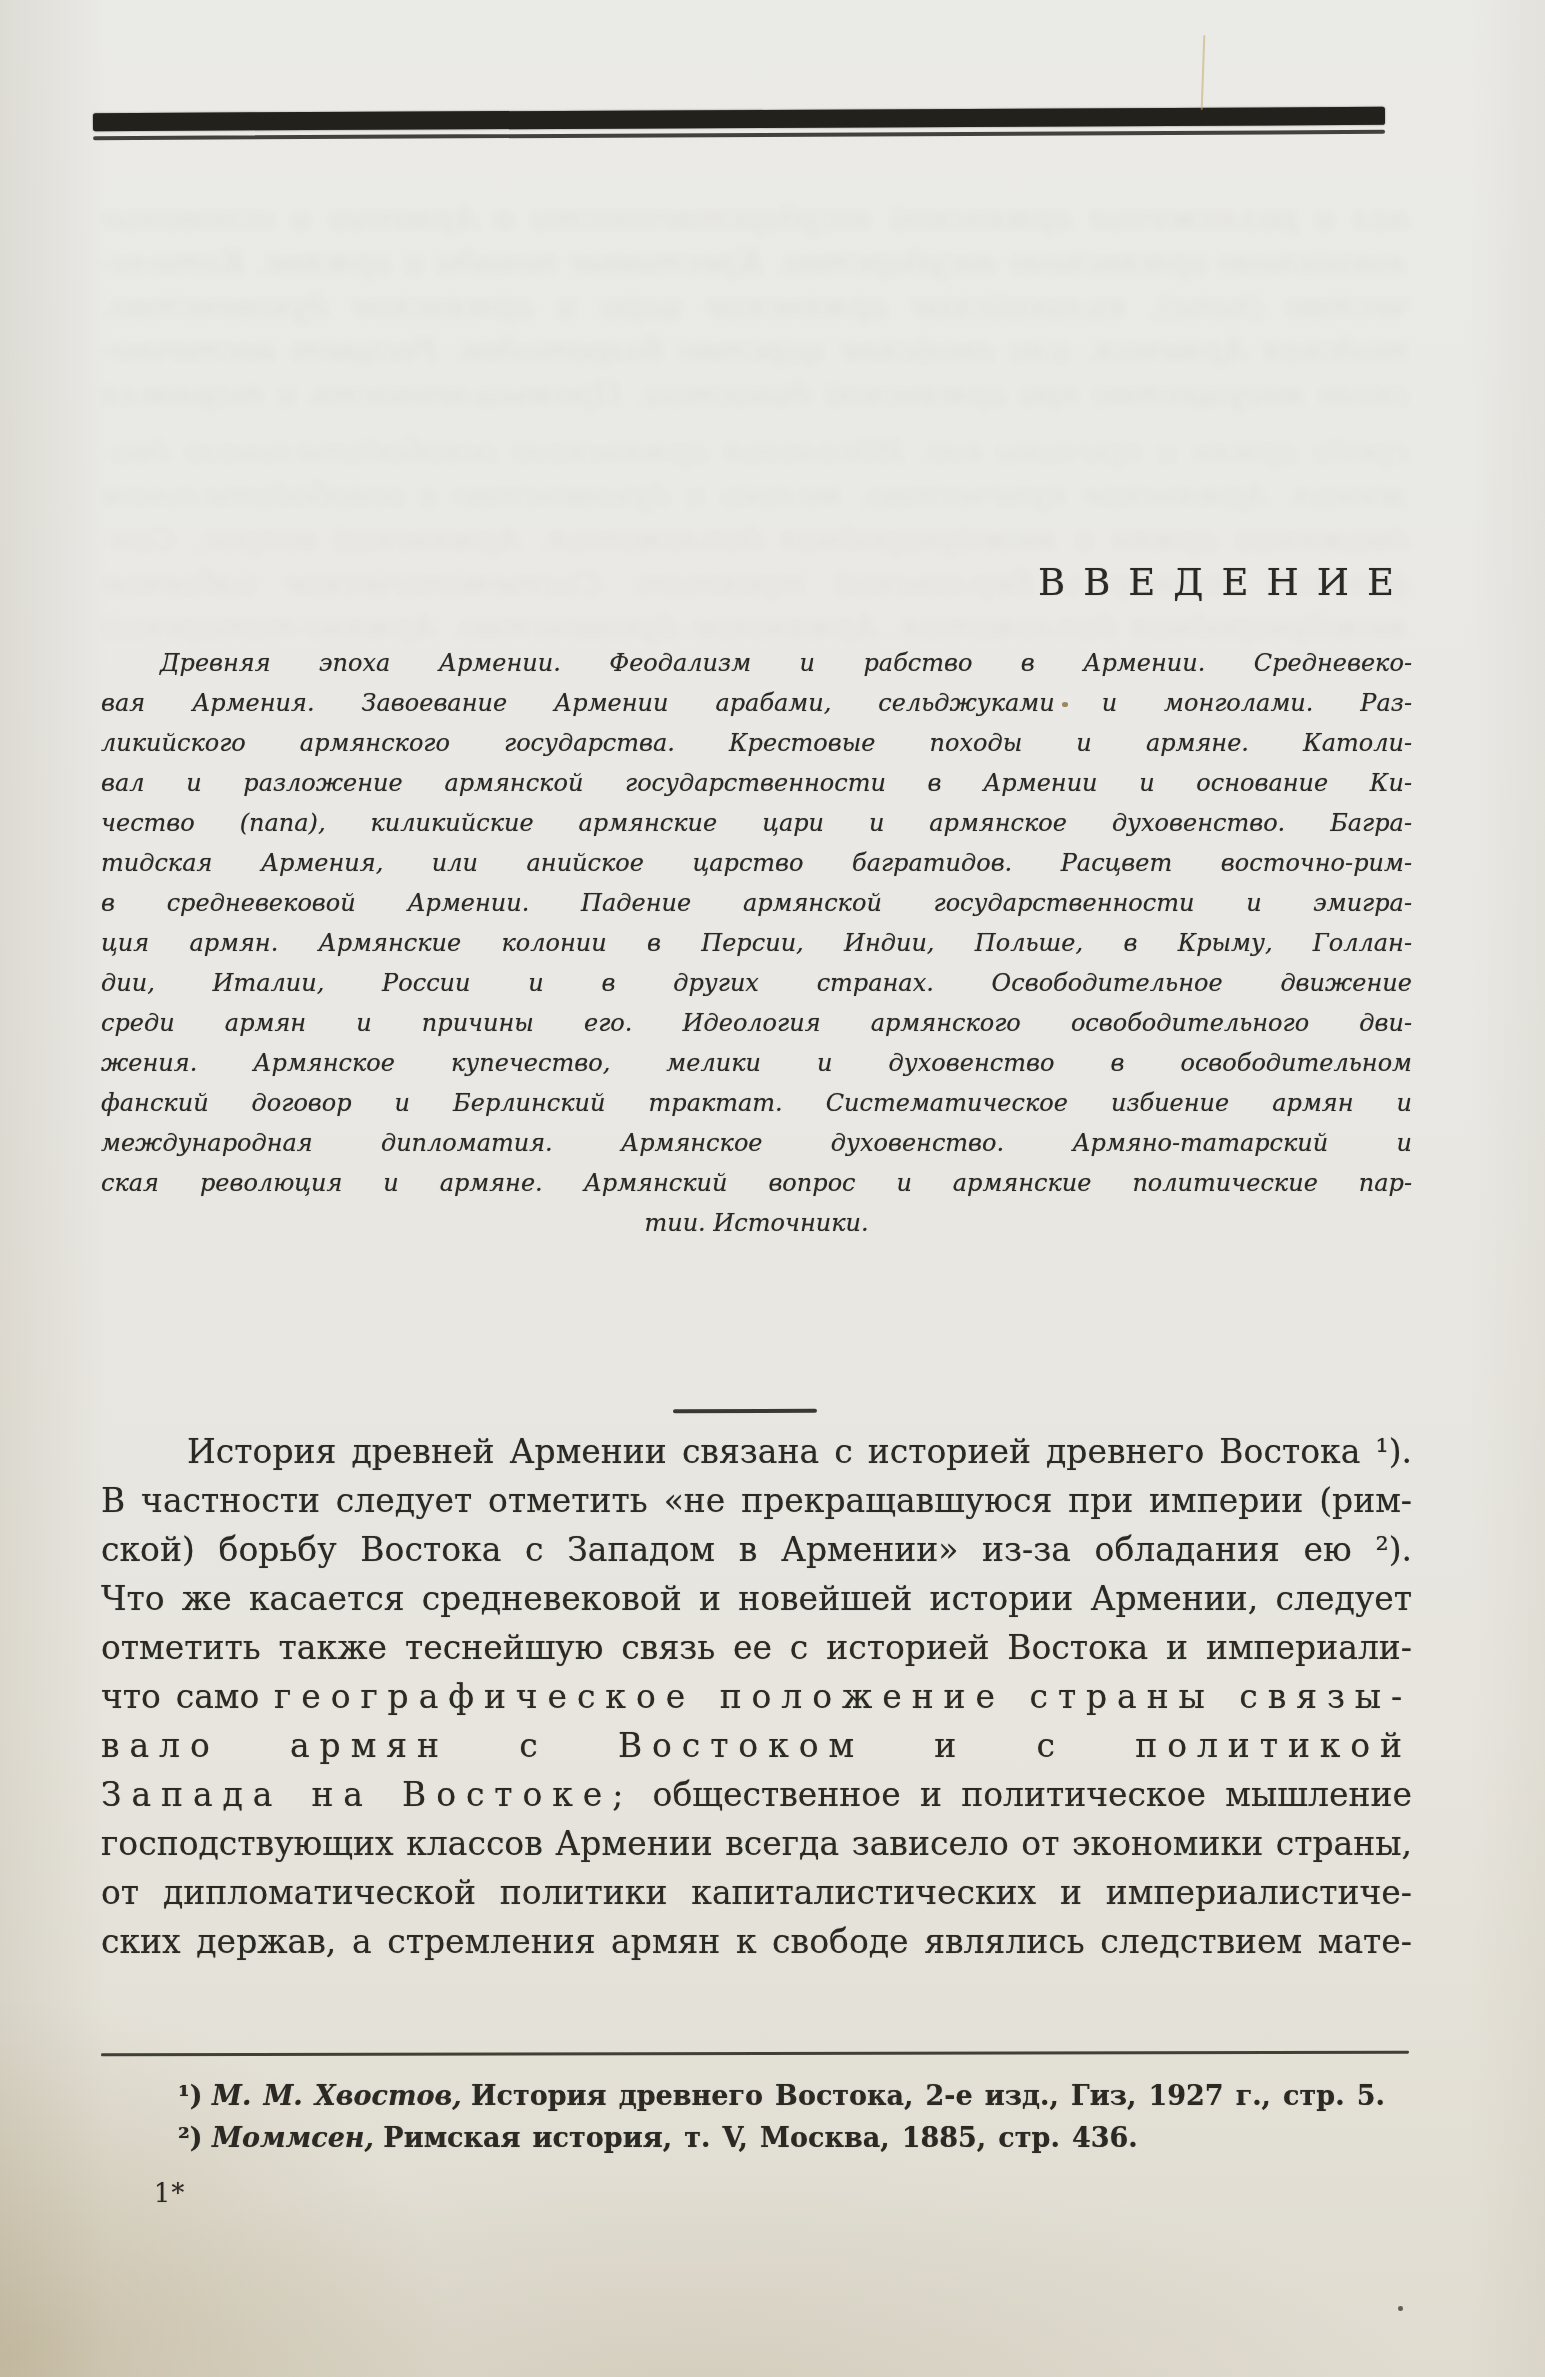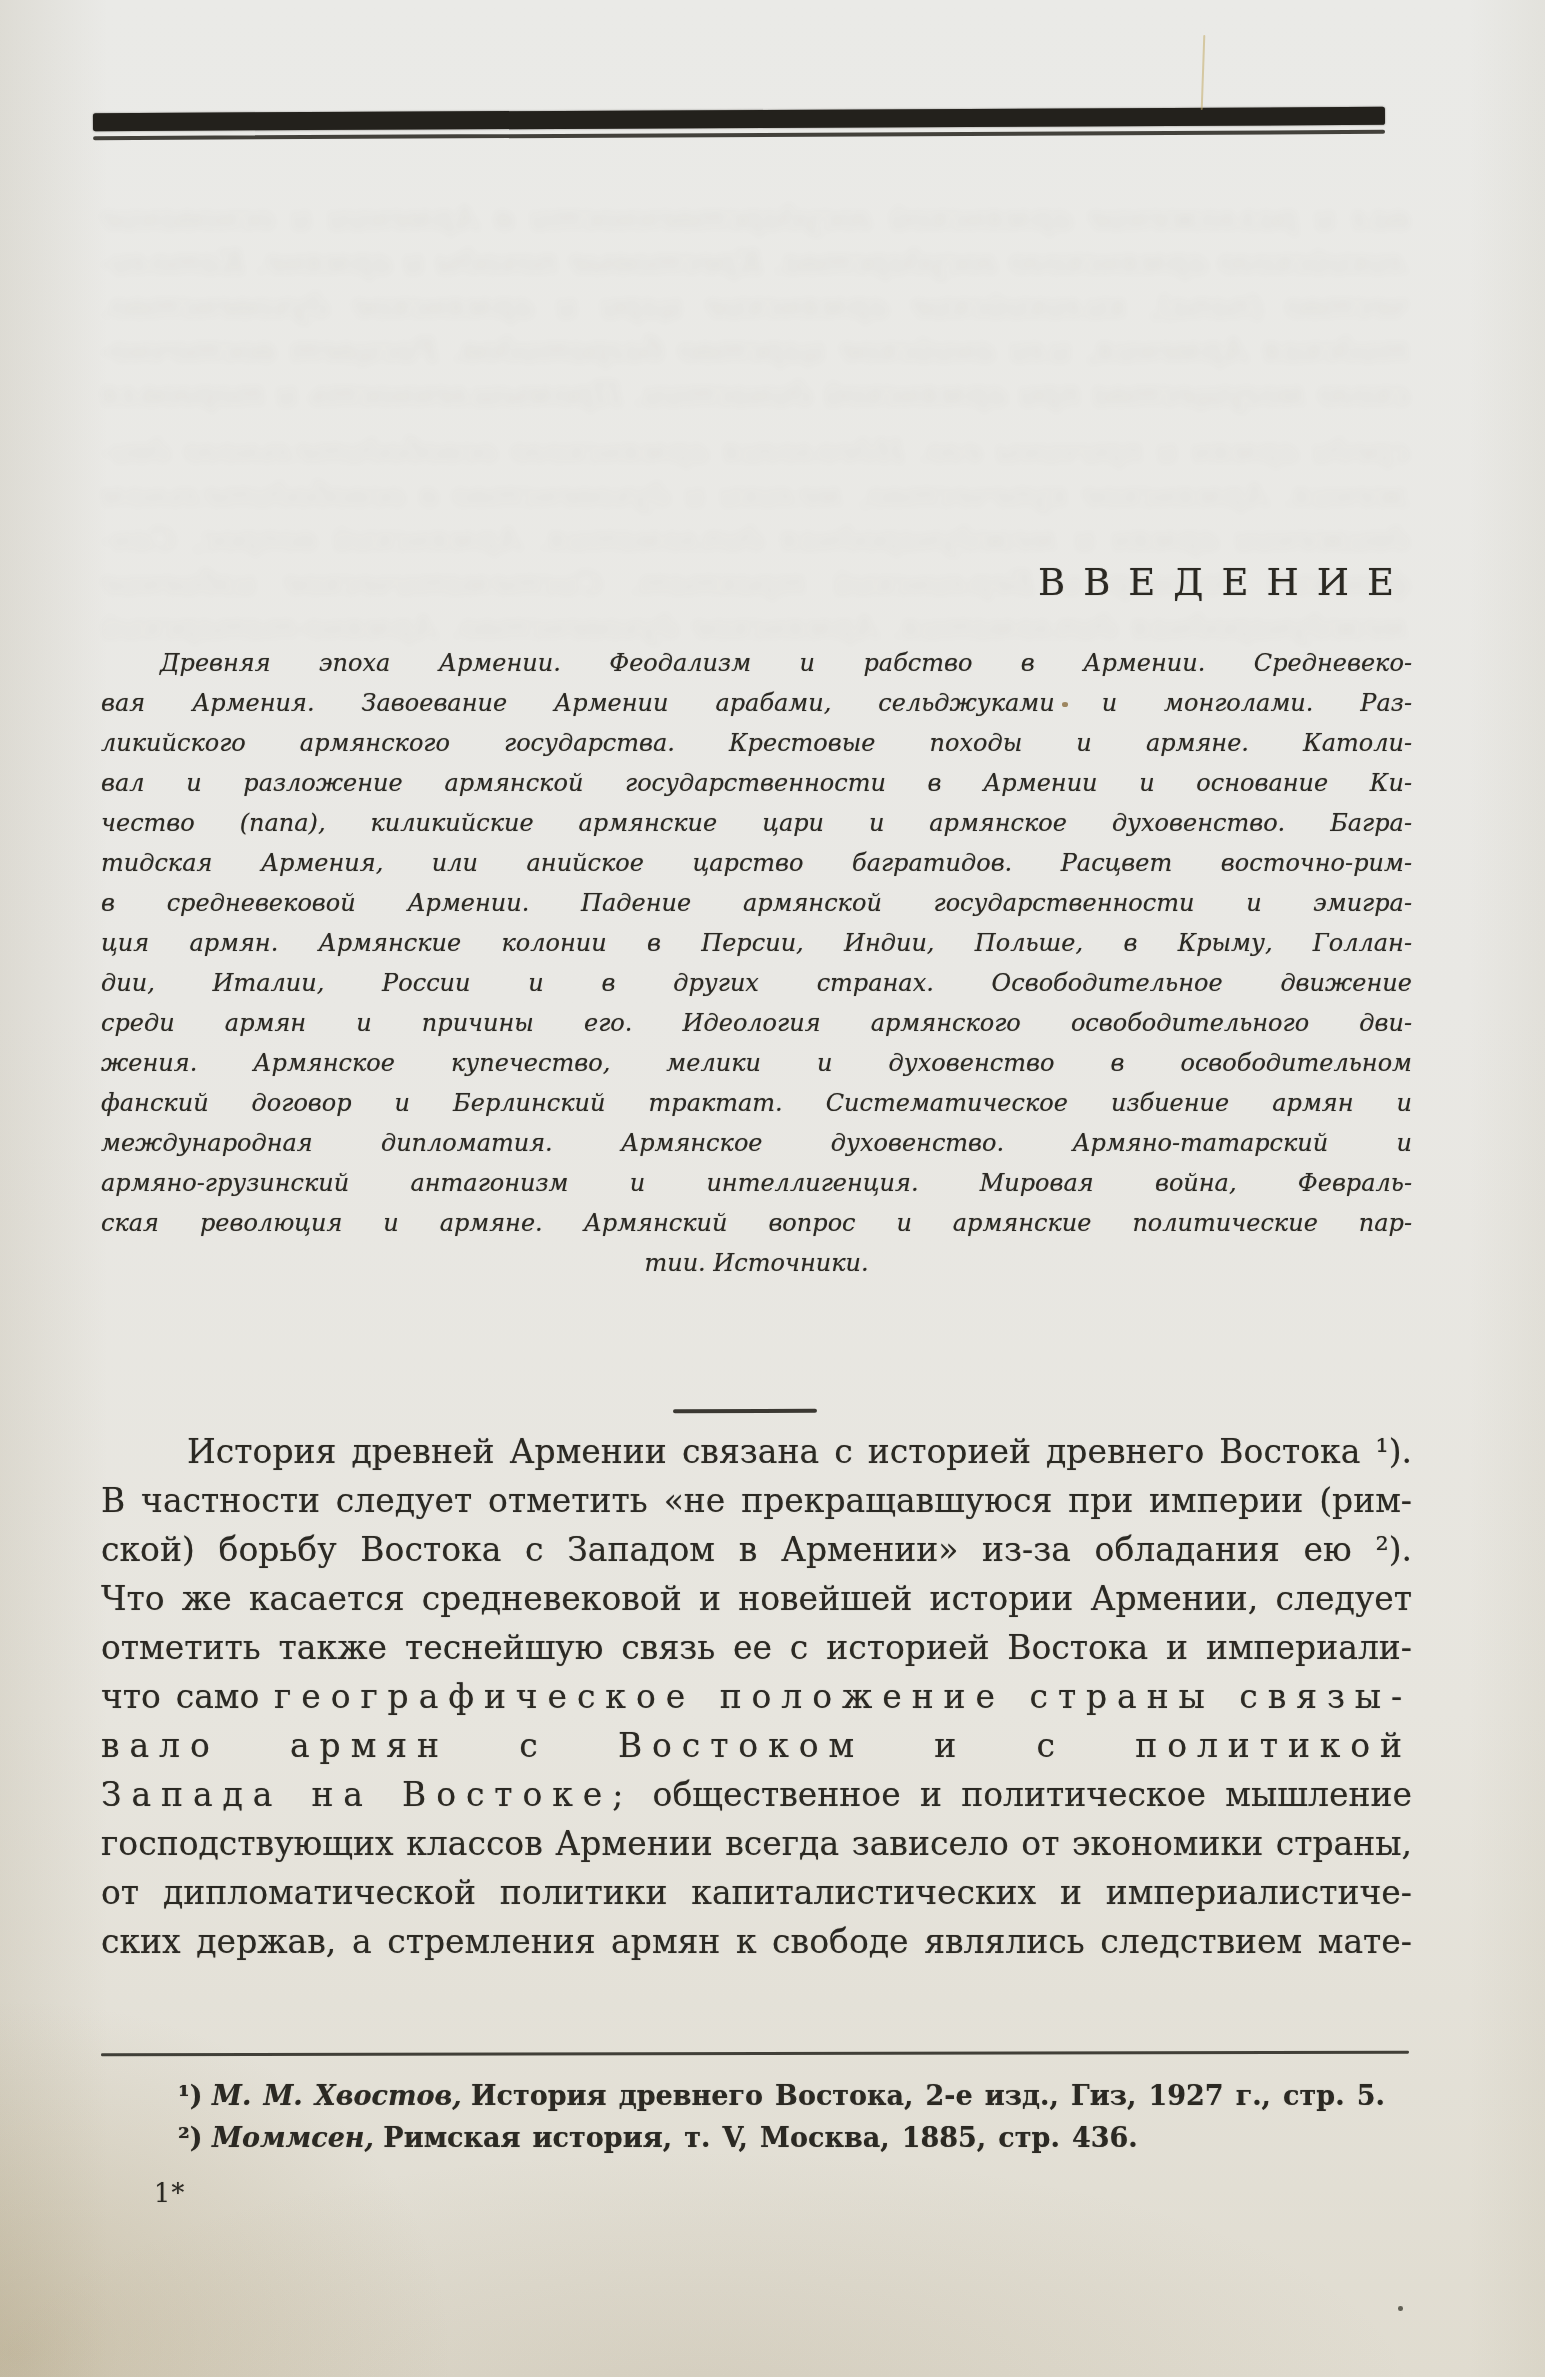--- a/index.html
+++ b/index.html
@@ -129,21 +129,20 @@
     <div class="sline jline">вал и разложение армянской государственности в Армении и основание Ки-</div>
     <div class="sline jline">чество (папа), киликийские армянские цари и армянское духовенство. Багра-</div>
     <div class="sline jline">тидская Армения, или анийское царство багратидов. Расцвет восточно-рим-</div>
     <div class="sline jline">в средневековой Армении. Падение армянской государственности и эмигра-</div>
     <div class="sline jline">ция армян. Армянские колонии в Персии, Индии, Польше, в Крыму, Голлан-</div>
     <div class="sline jline">дии, Италии, России и в других странах. Освободительное движение</div>
     <div class="sline jline">среди армян и причины его. Идеология армянского освободительного дви-</div>
     <div class="sline jline">жения. Армянское купечество, мелики и духовенство в освободительном</div>
     <div class="sline jline">фанский договор и Берлинский трактат. Систематическое избиение армян и</div>
     <div class="sline jline">международная дипломатия. Армянское духовенство. Армяно-татарский и</div>
-    <div class="sline jline">армяно-грузинский антагонизм и интеллигенция. Мировая война, Февраль-</div>
     <div class="sline jline">ская революция и армяне. Армянский вопрос и армянские политические пар-</div>
     <div class="sline center">тии. Источники.</div>
   </section>
 
   <div class="divider"></div>
 
   <section class="bodytext ink">
     <div class="bline indent-lg"><span>История древней Армении связана с историей древнего Востока ¹).</span></div>
     <div class="bline"><span>В частности следует отметить «не прекращавшуюся при империи (рим-</span></div>
     <div class="bline"><span>ской) борьбу Востока с Западом в Армении» из-за обладания ею ²).</span></div>

